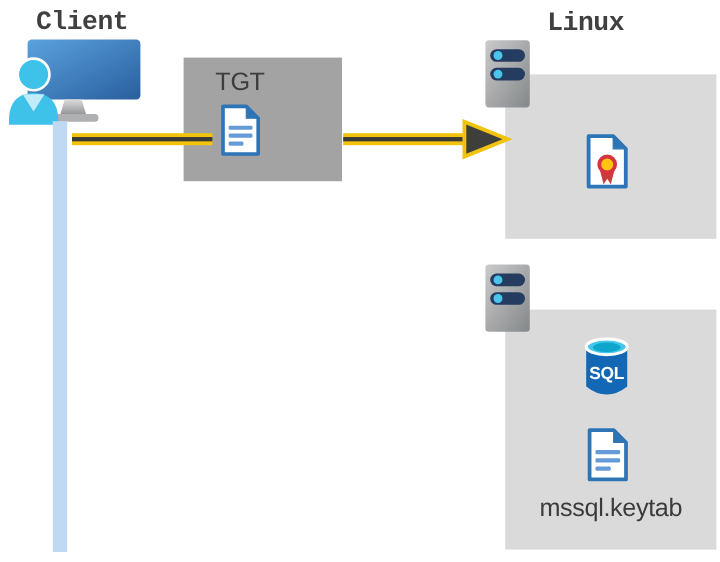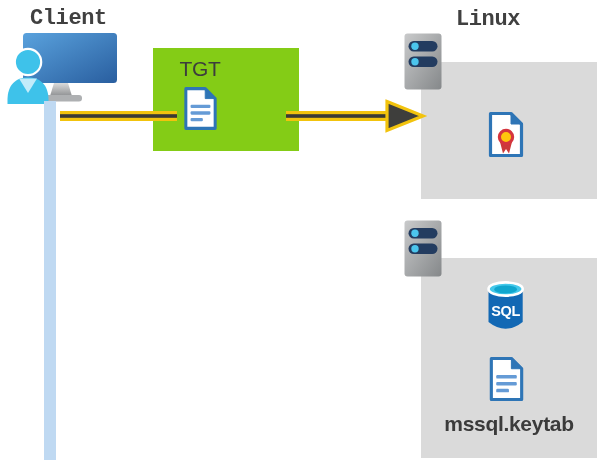--- a/index.html
+++ b/index.html
@@ -16,41 +16,41 @@
   .plain-label {
     font-size:21px; color:#3d3d3d; letter-spacing:-0.3px; white-space:nowrap;
   }
 
   
   #client-label { left:30px; top:5px; }
   #client-icon  { left:5px;  top:28px; }
   #client-line  { left:44px; top:101px; width:12px; height:359px; background:#bfd9f2; }
 
   
-  #ticket-box { left:153px; top:48px; width:146px; height:103px; background:#84cc16; }
+  #ticket-box { left:153px; top:48px; width:132px; height:103px; background:#a3a3a3; }
   .ticket-col { position:absolute; top:9px; width:46px; text-align:center; }
   #ticket-col-tgt { left:24px; }
   #ticket-col-spn { left:80px; }
   .ticket-col svg { margin-top:5px; }
 
   
   #arrow-overlay { left:0; top:0; pointer-events:none; }
 
   
   .zone-box { background:#dadada; }
   #dc-box { left:421px; top:62px;  width:176px; height:137px; }
   #ls-box { left:421px; top:258px; width:176px; height:200px; }
   #dc-server { left:404px; top:33px; }
   #ls-server { left:404px; top:220px; }
   #dc-label  { left:456px; top:6px; }
   #ls-label  { left:456px; top:226px; }
   #cert-icon { left:487px; top:111px; }
   #sql-icon  { left:487px; top:281px; }
   #keytab-icon { left:488px; top:356px; }
-  #keytab-label { left:421px; top:412px; width:176px; text-align:center; color:#3b3b3b;font-weight:bold; }
+  #keytab-label { left:421px; top:412px; width:176px; text-align:center; color:#3b3b3b; }
 
   #sql-icon text {
     font-family:"Liberation Sans", sans-serif; font-weight:700;
     font-size:14.5px; fill:#ffffff; letter-spacing:-0.3px;
   }
 </style>
 </head>
 <body>
 
 <div class="canvas">

